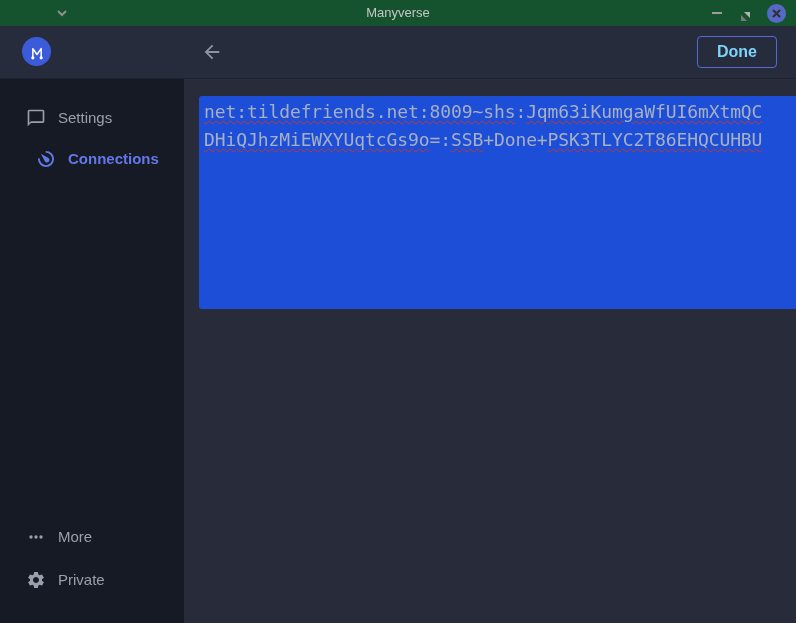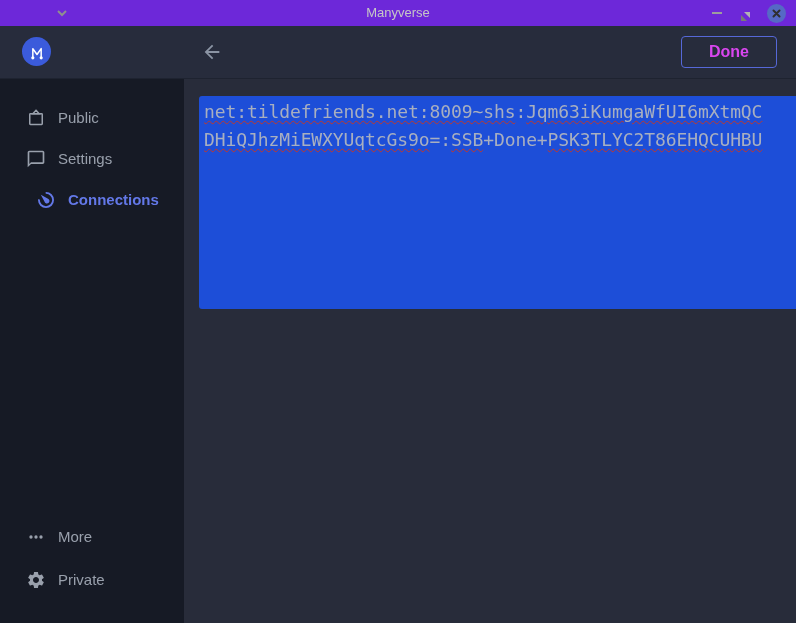--- a/index.html
+++ b/index.html
@@ -1,34 +1,34 @@
 <!DOCTYPE html>
 <html><head>
 <meta charset="utf-8">
 <style>
   * { box-sizing: border-box; margin: 0; padding: 0; }
   html,body { width:796px; height:623px; overflow:hidden; }
   body { font-family:"Liberation Sans",sans-serif; background:#282c3a; }
   .window { width:796px; height:623px; display:flex; flex-direction:column; }
 
   
-  .titlebar { height:26px; background:#6d28d9; position:relative; flex:0 0 auto; }
+  .titlebar { height:26px; background:#14532d; position:relative; flex:0 0 auto; }
   .tb-chevron { position:absolute; left:54px; top:5px; width:16px; height:16px; }
   .tb-title { position:absolute; left:0; right:0; top:0; height:26px; line-height:26px; text-align:center; color:#c6c6c6; font-size:13px; }
   .tb-controls { position:absolute; right:10px; top:0; height:26px; display:flex; align-items:center; gap:16px; }
   .tb-min { width:12px; height:12px; display:flex; align-items:center; }
   .tb-min span { display:block; width:10px; height:2px; background:#9d9d9d; }
   .tb-restore { width:11px; height:11px; position:relative; }
   .tb-close { width:19px; height:19px; border-radius:50%; background:#5669c5; display:flex; align-items:center; justify-content:center; }
 
   
   .header { height:53px; background:#272c3c; position:relative; flex:0 0 auto; border-bottom:1px solid #1e2330; }
   .logo { position:absolute; left:22px; top:11px; width:29px; height:29px; border-radius:50%; background:#3b5bdb; display:flex; align-items:center; justify-content:center; }
   .back { position:absolute; left:201px; top:15px; width:22px; height:22px; }
-  .done-btn { position:absolute; right:19px; top:10px; width:96px; height:32px; background:transparent; border:1px solid #5668d8; border-radius:4px; color:#d946ef; font-size:16px; font-weight:bold; font-family:"Liberation Sans",sans-serif; }
+  .done-btn { position:absolute; right:19px; top:10px; width:80px; height:32px; background:transparent; border:1px solid #5668d8; border-radius:4px; color:#7dd3fc; font-size:16px; font-weight:bold; font-family:"Liberation Sans",sans-serif; }
 
   
   .main { flex:1; display:flex; min-height:0; }
   .sidebar { width:184px; background:#161a25; display:flex; flex-direction:column; padding:18px 0 22px 0; flex:0 0 auto; }
   .side-item { height:41px; display:flex; align-items:center; padding-left:26px; color:#99a0ac; font-size:15px; font-weight:500; cursor:default; }
   .side-item.footer { height:43px; }
   .side-item .icn { width:20px; height:20px; margin-right:12px; flex:0 0 auto; }
   .side-item.active { color:#6378e8; font-weight:bold;padding-left:36px; }
   .spacer { flex:1; }
 
@@ -79,29 +79,20 @@
           <path d="M20 11H7.8l5.6-5.6L12 4l-8 8 8 8 1.4-1.4L7.8 13H20v-2z" fill="#8b94a4"></path>
         </svg>
     </span>
     <button class="done-btn">Done</button>
   </div>
 
   <div class="main">
     <nav class="sidebar">
       <div class="side-item">
         <span class="icn">
-          <svg width="20" height="20" viewBox="0 0 24 24" fill="none" stroke="#99a0ac" stroke-width="1.8">
-            <path d="M12 2.8 L15.8 7 H8.2 Z"></path>
-            <rect x="4.5" y="7" width="15" height="12.7" rx="0.8"></rect>
-          </svg>
-        </span>
-        <span>Public</span>
-      </div>
-      <div class="side-item">
-        <span class="icn">
           <svg width="20" height="20" viewBox="0 0 24 24">
               <path d="M20 2H4c-1.1 0-2 .9-2 2v18l4-4h14c1.1 0 2-.9 2-2V4c0-1.1-.9-2-2-2zm0 14H6l-2 2V4h16v12z" fill="#99a0ac"></path>
             </svg>
         </span>
         <span>Settings</span>
       </div>
       <div class="side-item active">
         <span class="icn">
           <svg width="20" height="20" viewBox="0 0 24 24">
             <circle cx="12" cy="12" r="8.5" stroke="#6378e8" stroke-width="2.2" fill="none" stroke-dasharray="27.4 12"></circle>

